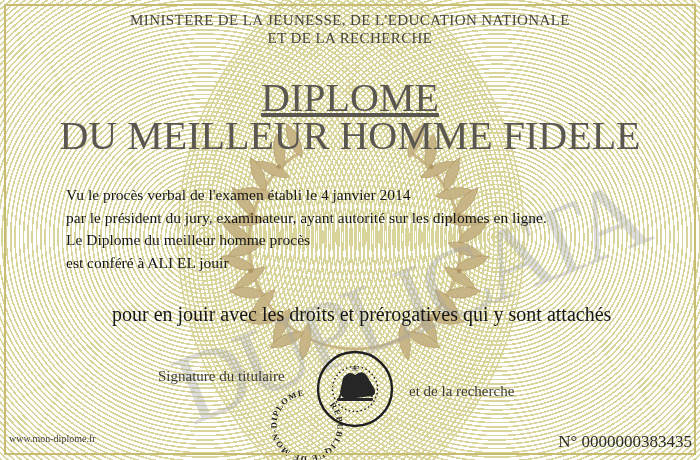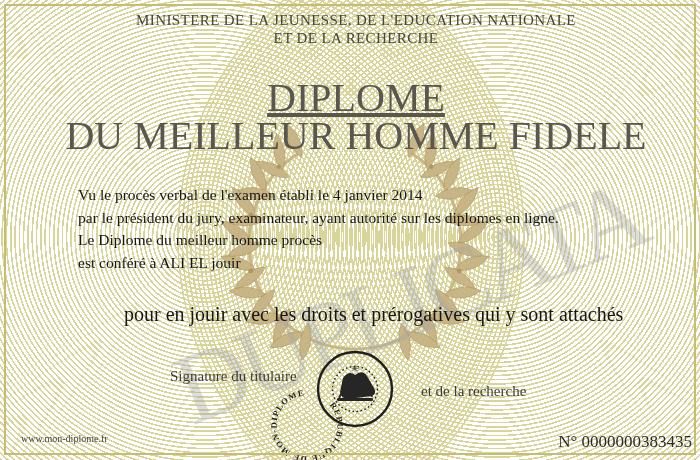--- a/index.html
+++ b/index.html
@@ -31,21 +31,21 @@
   .rosette.left{left:-115px;top:-83px;}
   .rosette.right{left:177px;top:-83px;}
   .art{position:absolute;left:0;top:0;z-index:2;}
   .art.seal-layer{z-index:4;}
   .watermark{
     position:absolute;left:180px;top:340px;height:110px;line-height:110px;
     font-size:100px;letter-spacing:-6px;white-space:nowrap;
     transform:rotate(-22deg);transform-origin:0 50%;
     color:rgba(165,165,165,0.38);z-index:3;font-weight:normal;
   }
-  .txt{position:absolute;z-index:4;color:var(--ink);margin-left:12px;}
+  .txt{position:absolute;z-index:4;color:var(--ink);}
   .center{left:0;right:0;text-align:center;white-space:nowrap;}
   .hdr{font-size:15px;letter-spacing:.4px;color:var(--muted);}
   .hdr1{top:12px;}
   .hdr2{top:30px;}
   .ttl{font-size:40px;color:var(--title);}
   .ttl1{top:74px;text-decoration:underline;}
   .ttl2{top:112px;}
   .body-block{left:66px;top:184px;font-size:15.5px;line-height:22.6px;}
   .closing{left:112px;top:303px;font-size:20px;}
   .small{font-size:15px;color:#3c3b37;}

